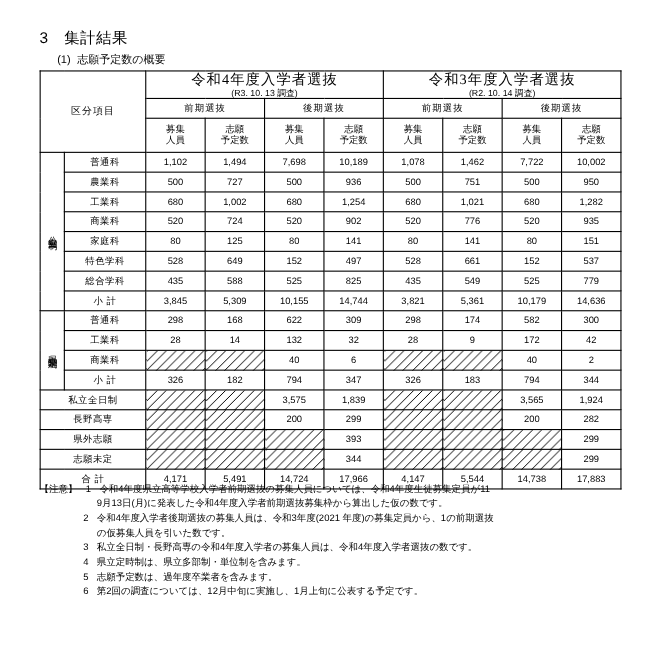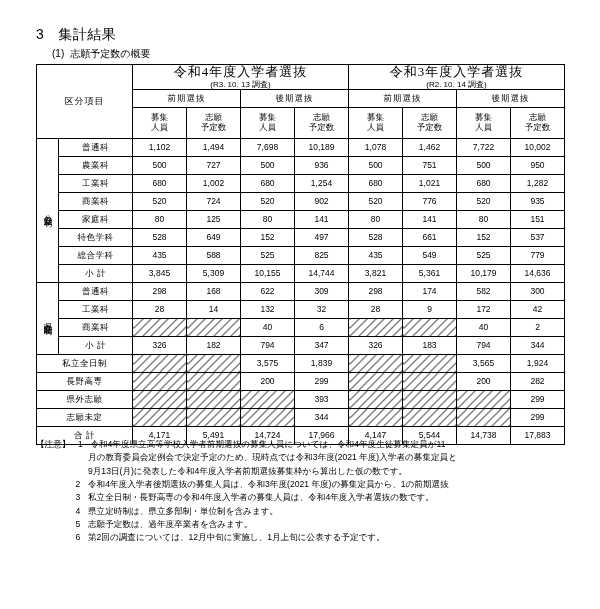--- a/index.html
+++ b/index.html
@@ -383,27 +383,27 @@
       </tr>
     </tbody>
   </table>
 
   <div class="notes">
     <div class="first-note">
       <span class="bracket">【注意】</span>
       <span class="note-num">1</span>
       <span class="note-body">令和4年度県立高等学校入学者前期選抜の募集人員については、令和4年度生徒募集定員が11</span>
     </div>
-    <div class="indent">月の教育委員会定例会で決定予定のため、現時点では令和3年度(2021 年度)入学者の募集定員と</div>
     <div class="indent">9月13日(月)に発表した令和4年度入学者前期選抜募集枠から算出した仮の数です。</div>
 
     <div class="note-row" style="padding-left:32px">
       <span class="note-num">2</span>
       <span class="note-body">令和4年度入学者後期選抜の募集人員は、令和3年度(2021 年度)の募集定員から、1の前期選抜</span>
     </div>
+    <div class="indent">の仮募集人員を引いた数です。</div>
 
     <div class="note-row" style="padding-left:32px">
       <span class="note-num">3</span>
       <span class="note-body">私立全日制・長野高専の令和4年度入学者の募集人員は、令和4年度入学者選抜の数です。</span>
     </div>
     <div class="note-row" style="padding-left:32px">
       <span class="note-num">4</span>
       <span class="note-body">県立定時制は、県立多部制・単位制を含みます。</span>
     </div>
     <div class="note-row" style="padding-left:32px">

